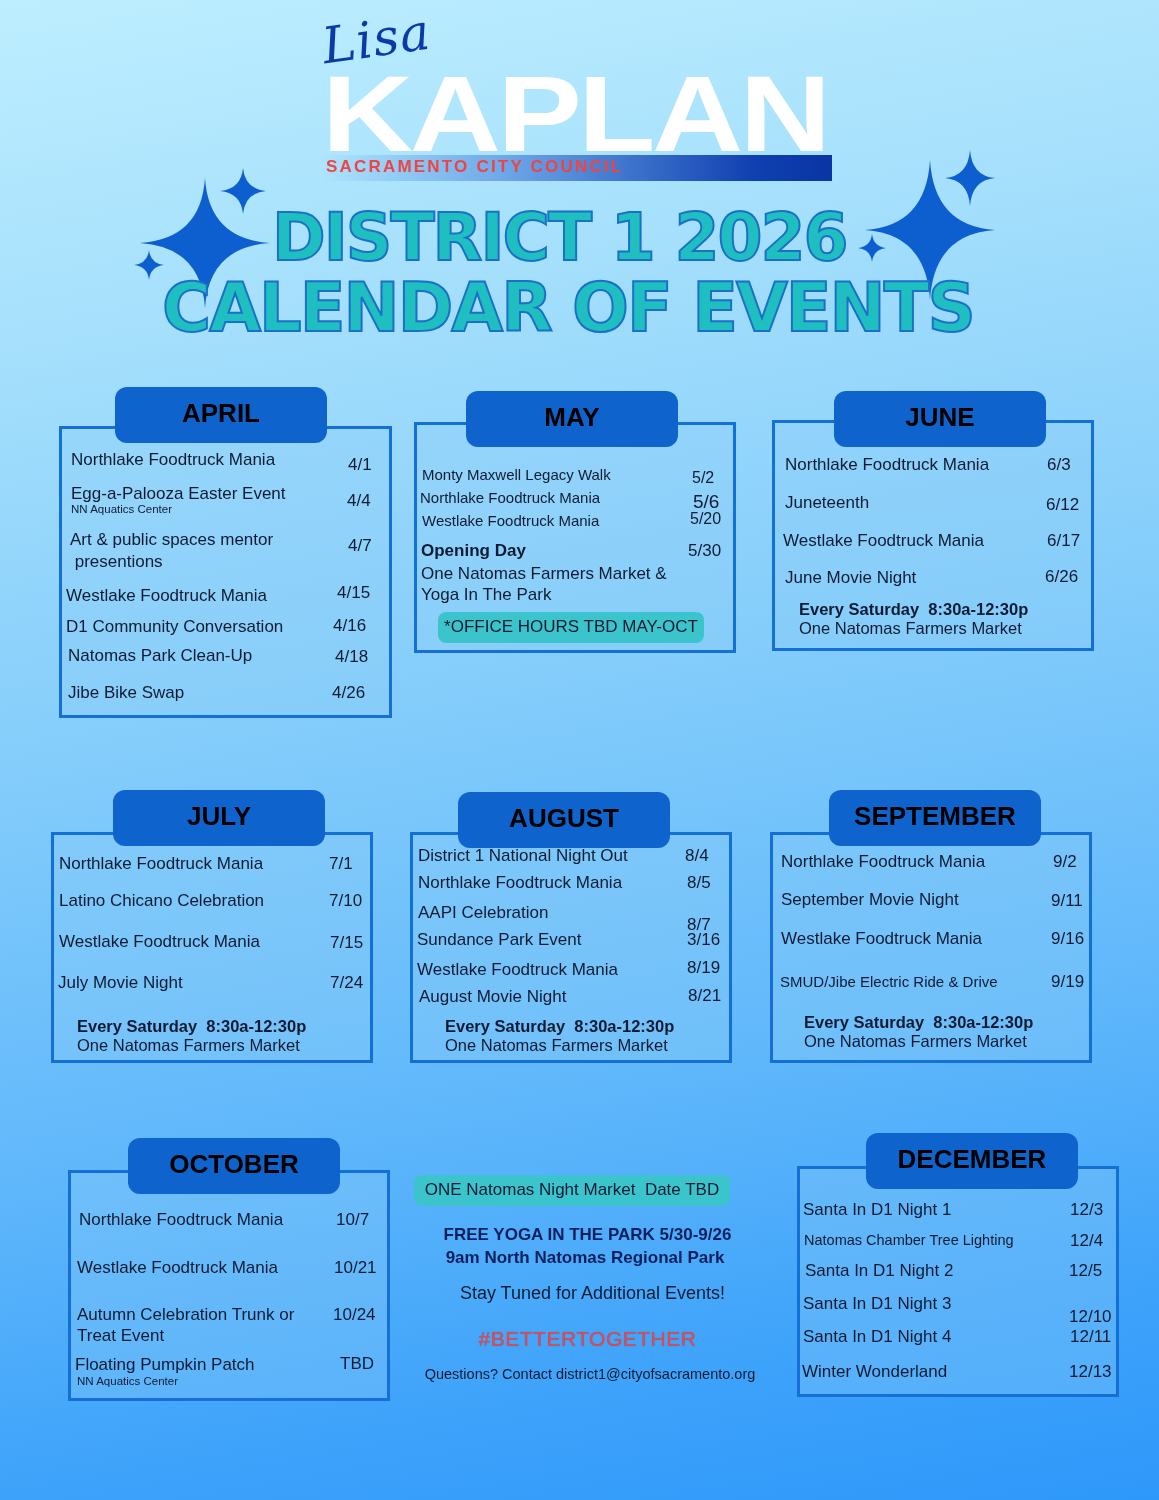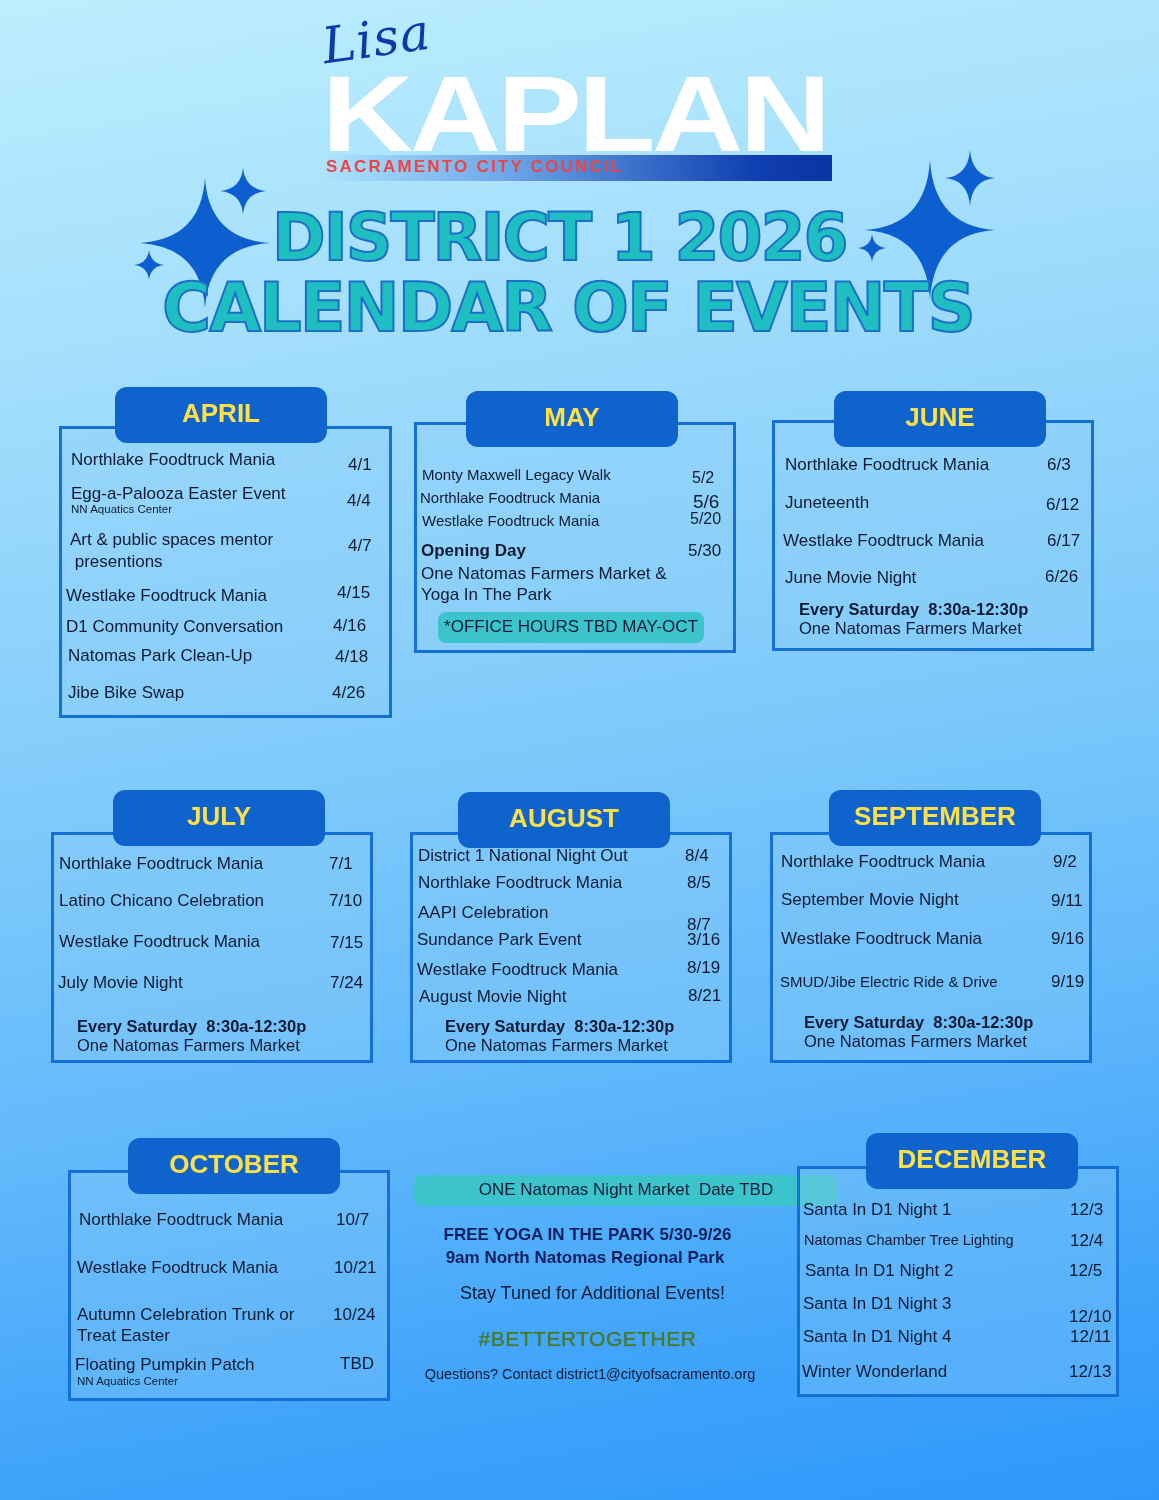--- a/index.html
+++ b/index.html
@@ -18,21 +18,21 @@
   .council-text { left: 326px; top: 157px; color: #ef4444; font-weight: bold; font-size: 17px; letter-spacing: 2.2px; }
 
   .title1, .title2 { font-family: "DejaVu Sans", sans-serif; font-weight: bold; color: #1fbfc1; -webkit-text-stroke: 2px #1a6fc9; letter-spacing: -2px; white-space: nowrap; }
   .title1 { left: 272px; top: 198px; font-size: 66px; line-height: 80px; transform: scaleX(0.98); transform-origin: left top; }
   .title2 { left: 162px; top: 268px; font-size: 68px; line-height: 80px; transform: scaleX(0.985); transform-origin: left top; }
 
   .sparkle { position: absolute; }
 
   
   .card { position: absolute; border: 3px solid #1470d4; background: rgba(140, 205, 250, 0.35); box-sizing: border-box; }
-  .tab { position: absolute; background: #0f63cc; color: #fde047; border-radius: 12px; font-weight: bold; font-size: 26px; text-align: center; box-sizing: border-box; line-height: 52px; height: 56px; }
+  .tab { position: absolute; background: #0f63cc; color: #000000; border-radius: 12px; font-weight: bold; font-size: 26px; text-align: center; box-sizing: border-box; line-height: 52px; height: 56px; }
   .row { position: absolute; font-size: 17px; color: #0f1b33; white-space: nowrap; }
   .row .name { position: absolute; left: 0; top: 0; }
   .row .sub { position: absolute; left: 0; top: 19px; font-size: 11.5px; }
   .row .date { position: absolute; top: 0; }
   .sat { position: absolute; font-size: 16.5px; line-height: 19px; white-space: nowrap; }
   .sat b { font-weight: bold; }
   .pill { position: absolute; background: #3cc4cc; border-radius: 8px; color: #0f1b33; font-size: 17px; text-align: center; line-height: 30px; height: 31px; }
 
   .info { position: absolute; white-space: nowrap; text-align: center; }
 </style>
@@ -214,34 +214,34 @@
 <div class="row" style="left:79px;top:1210px;">
     <span class="name">Northlake Foodtruck Mania</span>
     <span class="date" style="left:257px;top:0px">10/7</span>
   </div>
 <div class="row" style="left:77px;top:1258px;">
     <span class="name">Westlake Foodtruck Mania</span>
     <span class="date" style="left:257px;top:0px">10/21</span>
   </div>
 <div class="row" style="left:77px;top:1305px;">
     <span class="name">Autumn Celebration Trunk or</span>
-    <span class="name" style="top:21px">Treat Easter</span>
+    <span class="name" style="top:21px">Treat Event</span>
     <span class="date" style="left:256px;top:0px">10/24</span>
   </div>
 <div class="row" style="left:75px;top:1355px;">
     <span class="name">Floating Pumpkin Patch</span>
     <span class="sub" style="left:2px;top:20px">NN Aquatics Center</span>
     <span class="date" style="left:265px;top:-1px">TBD</span>
   </div>
 
-<div class="pill" style="left:414px;top:1175px;width:424px;white-space:pre;">ONE Natomas Night Market  Date TBD</div>
+<div class="pill" style="left:414px;top:1175px;width:316px;white-space:pre;">ONE Natomas Night Market  Date TBD</div>
 <div class="info" style="left:395px;top:1225px;width:385px;font-weight:bold;font-size:17px;color:#0a1f5c;">FREE YOGA IN THE PARK 5/30-9/26</div>
 <div class="info" style="left:395px;top:1248px;width:380px;font-weight:bold;font-size:17px;color:#0a1f5c;">9am North Natomas Regional Park</div>
 <div class="info" style="left:400px;top:1283px;width:385px;font-size:18px;color:#0f1b33;">Stay Tuned for Additional Events!</div>
-<div class="info" style="left:395px;top:1327px;width:385px;font-size:21px;color:#4d7c0f;letter-spacing:0.5px;text-shadow:0 0 1px #2a70c0;">#BETTERTOGETHER</div>
+<div class="info" style="left:395px;top:1327px;width:385px;font-size:21px;color:#ef4444;letter-spacing:0.5px;text-shadow:0 0 1px #2a70c0;">#BETTERTOGETHER</div>
 <div class="info" style="left:395px;top:1366px;width:390px;font-size:14.5px;color:#0f1b33;">Questions? Contact district1@cityofsacramento.org</div>
 
 <div class="card" style="left:797px;top:1166px;width:322px;height:231px;"></div>
 <div class="tab" style="left:855px;top:1133px;width:212px;margin-left:11px;">DECEMBER</div>
 <div class="row" style="left:803px;top:1200px;">
     <span class="name">Santa In D1 Night 1</span>
     <span class="date" style="left:267px;top:0px">12/3</span>
   </div>
 <div class="row" style="left:804px;top:1232px;font-size:14.5px;">
     <span class="name">Natomas Chamber Tree Lighting</span>

